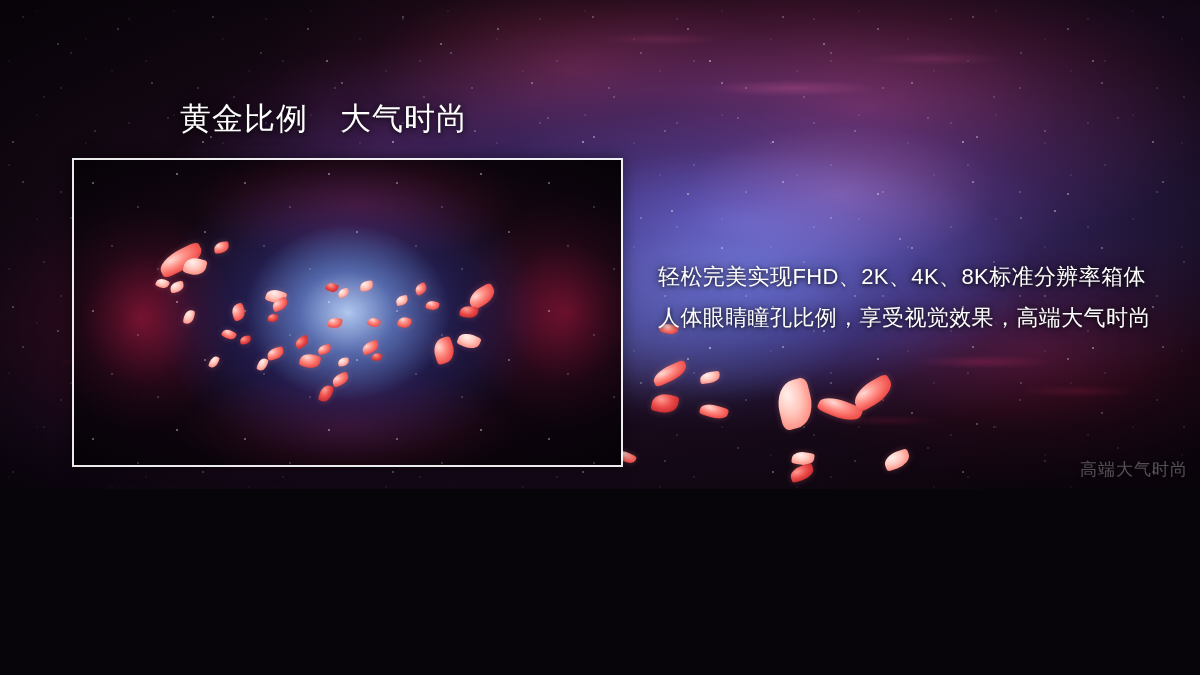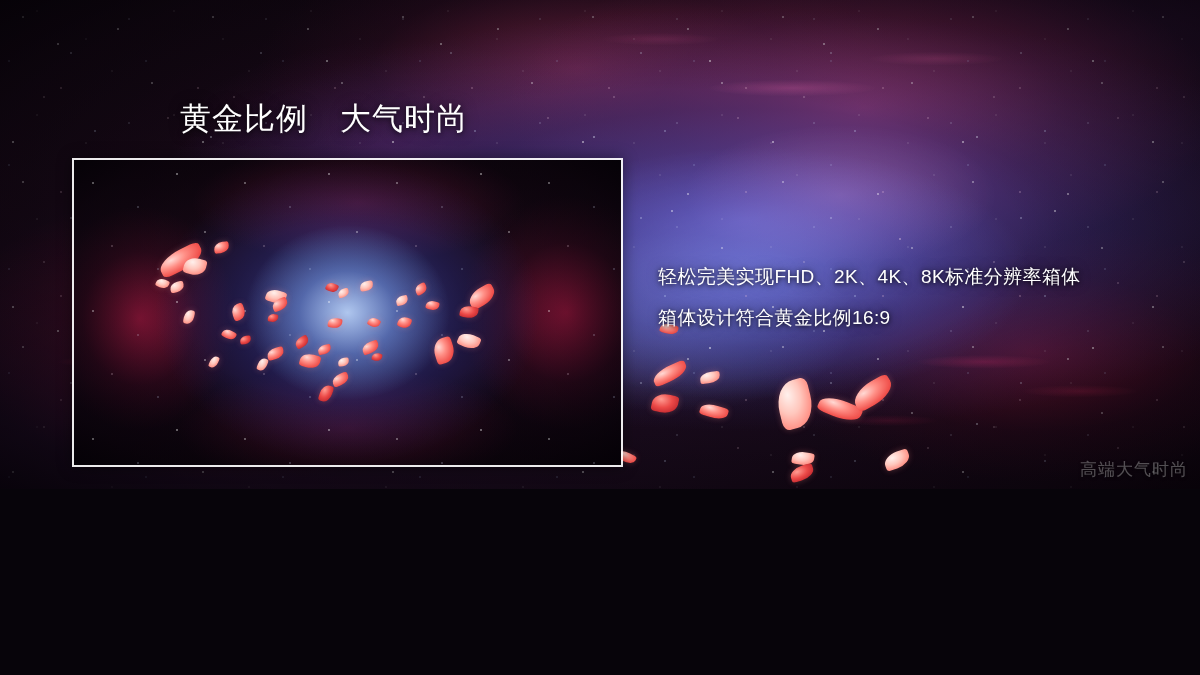--- a/index.html
+++ b/index.html
@@ -191,21 +191,21 @@
 
   
   .copy {
     position: absolute;
     left: 658px;
     top: 256px;
     width: 510px;
     z-index: 20;
   }
   .copy-line {
-    font-size: 19px;
+    font-size: 22px;
     line-height: 41px;
     color: #ffffff;
     letter-spacing: 0.4px;
     white-space: pre;
     text-shadow: 0 1px 4px rgba(0,0,0,0.80), 0 0 12px rgba(0,0,0,0.55);
   }
 
   
   .watermark {
     position: absolute;
@@ -286,18 +286,18 @@
         <div class="petal deep" style="left: 386px; top: 146px; width: 18px; height: 12px; transform: rotate(12deg);"></div>
         <div class="petal pale" style="left: 264px; top: 198px; width: 11px; height: 8px; transform: rotate(-10deg);"></div>
         <div class="petal pale" style="left: 136px; top: 196px; width: 8px; height: 12px; transform: rotate(24deg);"></div>
       </div>
   </div>
 
   <div class="title">黄金比例　大气时尚</div>
 
   <div class="copy">
     <div class="copy-line">轻松完美实现FHD、2K、4K、8K标准分辨率箱体</div>
-    <div class="copy-line">箱体设计符合黄金比例16:9</div>
+    <div class="copy-line">人体眼睛瞳孔比例，享受视觉效果，高端大气时尚</div>
   </div>
 
   <div class="watermark">高端大气时尚</div>
 
 </div>
 
 </body></html>

